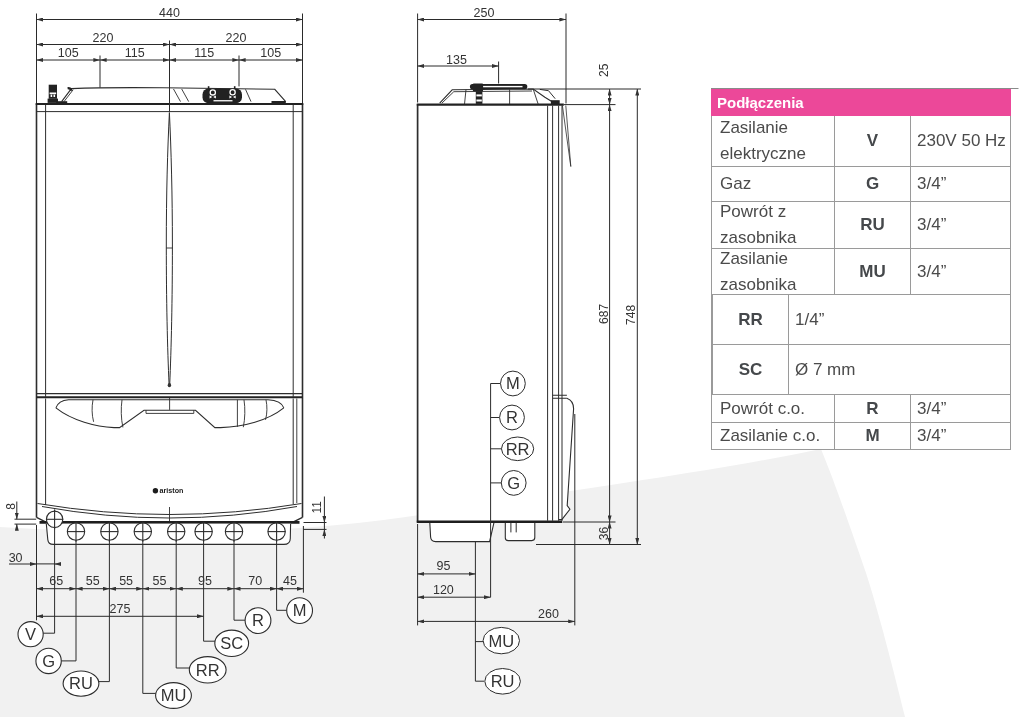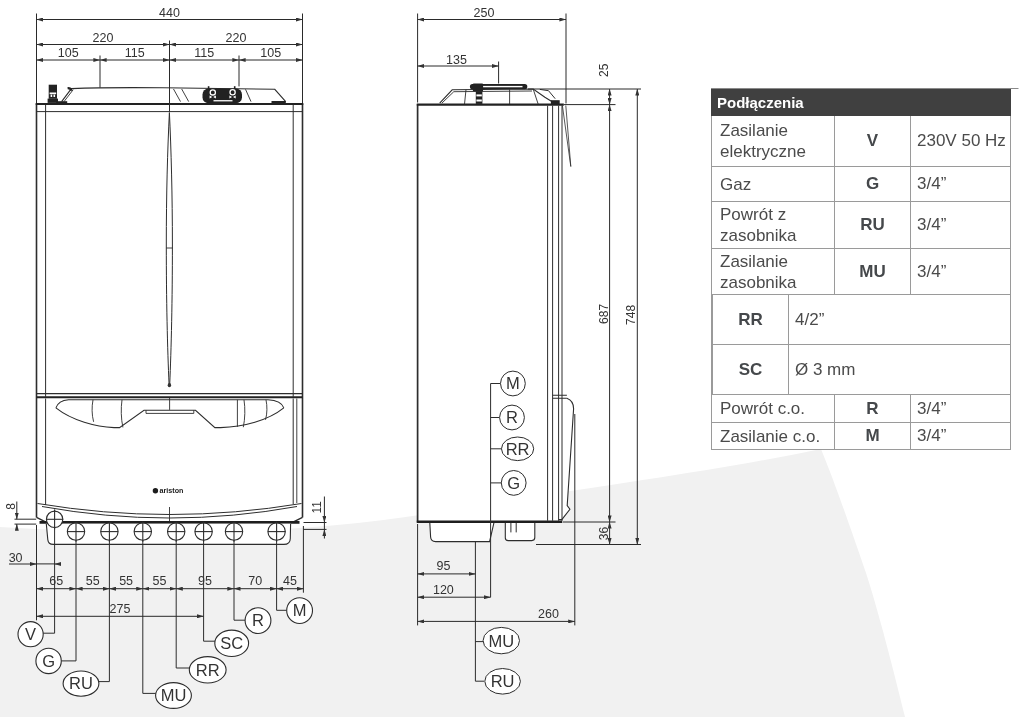--- a/index.html
+++ b/index.html
@@ -2,25 +2,25 @@
 <html><head>
 <meta charset="utf-8">
 <style>
   html,body{margin:0;padding:0;}
   body{width:1019px;height:717px;overflow:hidden;background:#fff;
        font-family:"Liberation Sans", sans-serif;}
   #wrap{position:relative;width:1019px;height:717px;transform:translateZ(0);}
   svg{position:absolute;left:0;top:0;}
   
   #tbl{position:absolute;left:711px;top:88px;width:300px;}
-  #tbl .hdr{background:#404040;color:#fff;font-weight:bold;font-size:15px;
+  #tbl .hdr{background:#ec4899;color:#fff;font-weight:bold;font-size:15px;
     height:27px;line-height:27px;padding-left:6px;border-top:1px solid #8a8a8a;}
   #tbl .row{display:flex;border-bottom:1px solid #9a9a9a;color:#4b4b4b;}
   #tbl .row{border-left:1px solid #9a9a9a;border-right:1px solid #9a9a9a;}
-  #tbl .c1{flex:none;width:114px;padding:3px 0 3px 8px;font-size:17px;line-height:21px;
+  #tbl .c1{flex:none;width:114px;padding:3px 0 3px 8px;font-size:17px;line-height:26px;
     display:flex;align-items:center;}
   #tbl .c2{flex:none;width:75px;border-left:1px solid #9a9a9a;display:flex;
     align-items:center;justify-content:center;font-weight:bold;font-size:17px;color:#45484b;}
   #tbl .c3{flex:none;width:93px;border-left:1px solid #9a9a9a;display:flex;
     align-items:center;padding-left:6px;font-size:17px;}
 </style>
 </head>
 <body>
 <div id="wrap">
 <svg width="1019" height="717" viewBox="0 0 1019 717">
@@ -411,26 +411,26 @@
       </div>
 
   <div class="row" style="height:45px">
         <div class="c1">Zasilanie<br>zasobnika</div>
         <div class="c2">MU</div>
         <div class="c3">3/4”</div>
       </div>
 
   <div class="row" style="height:49px">
         <div class="c2">RR</div>
-        <div class="c3">4/2”</div>
+        <div class="c3">1/4”</div>
       </div>
 
   <div class="row" style="height:49px">
         <div class="c2">SC</div>
-        <div class="c3">Ø 3 mm</div>
+        <div class="c3">Ø 7 mm</div>
       </div>
 
   <div class="row" style="height:27px">
         <div class="c1">Powrót c.o.</div>
         <div class="c2">R</div>
         <div class="c3">3/4”</div>
       </div>
 
   <div class="row" style="height:26px">
         <div class="c1">Zasilanie c.o.</div>

